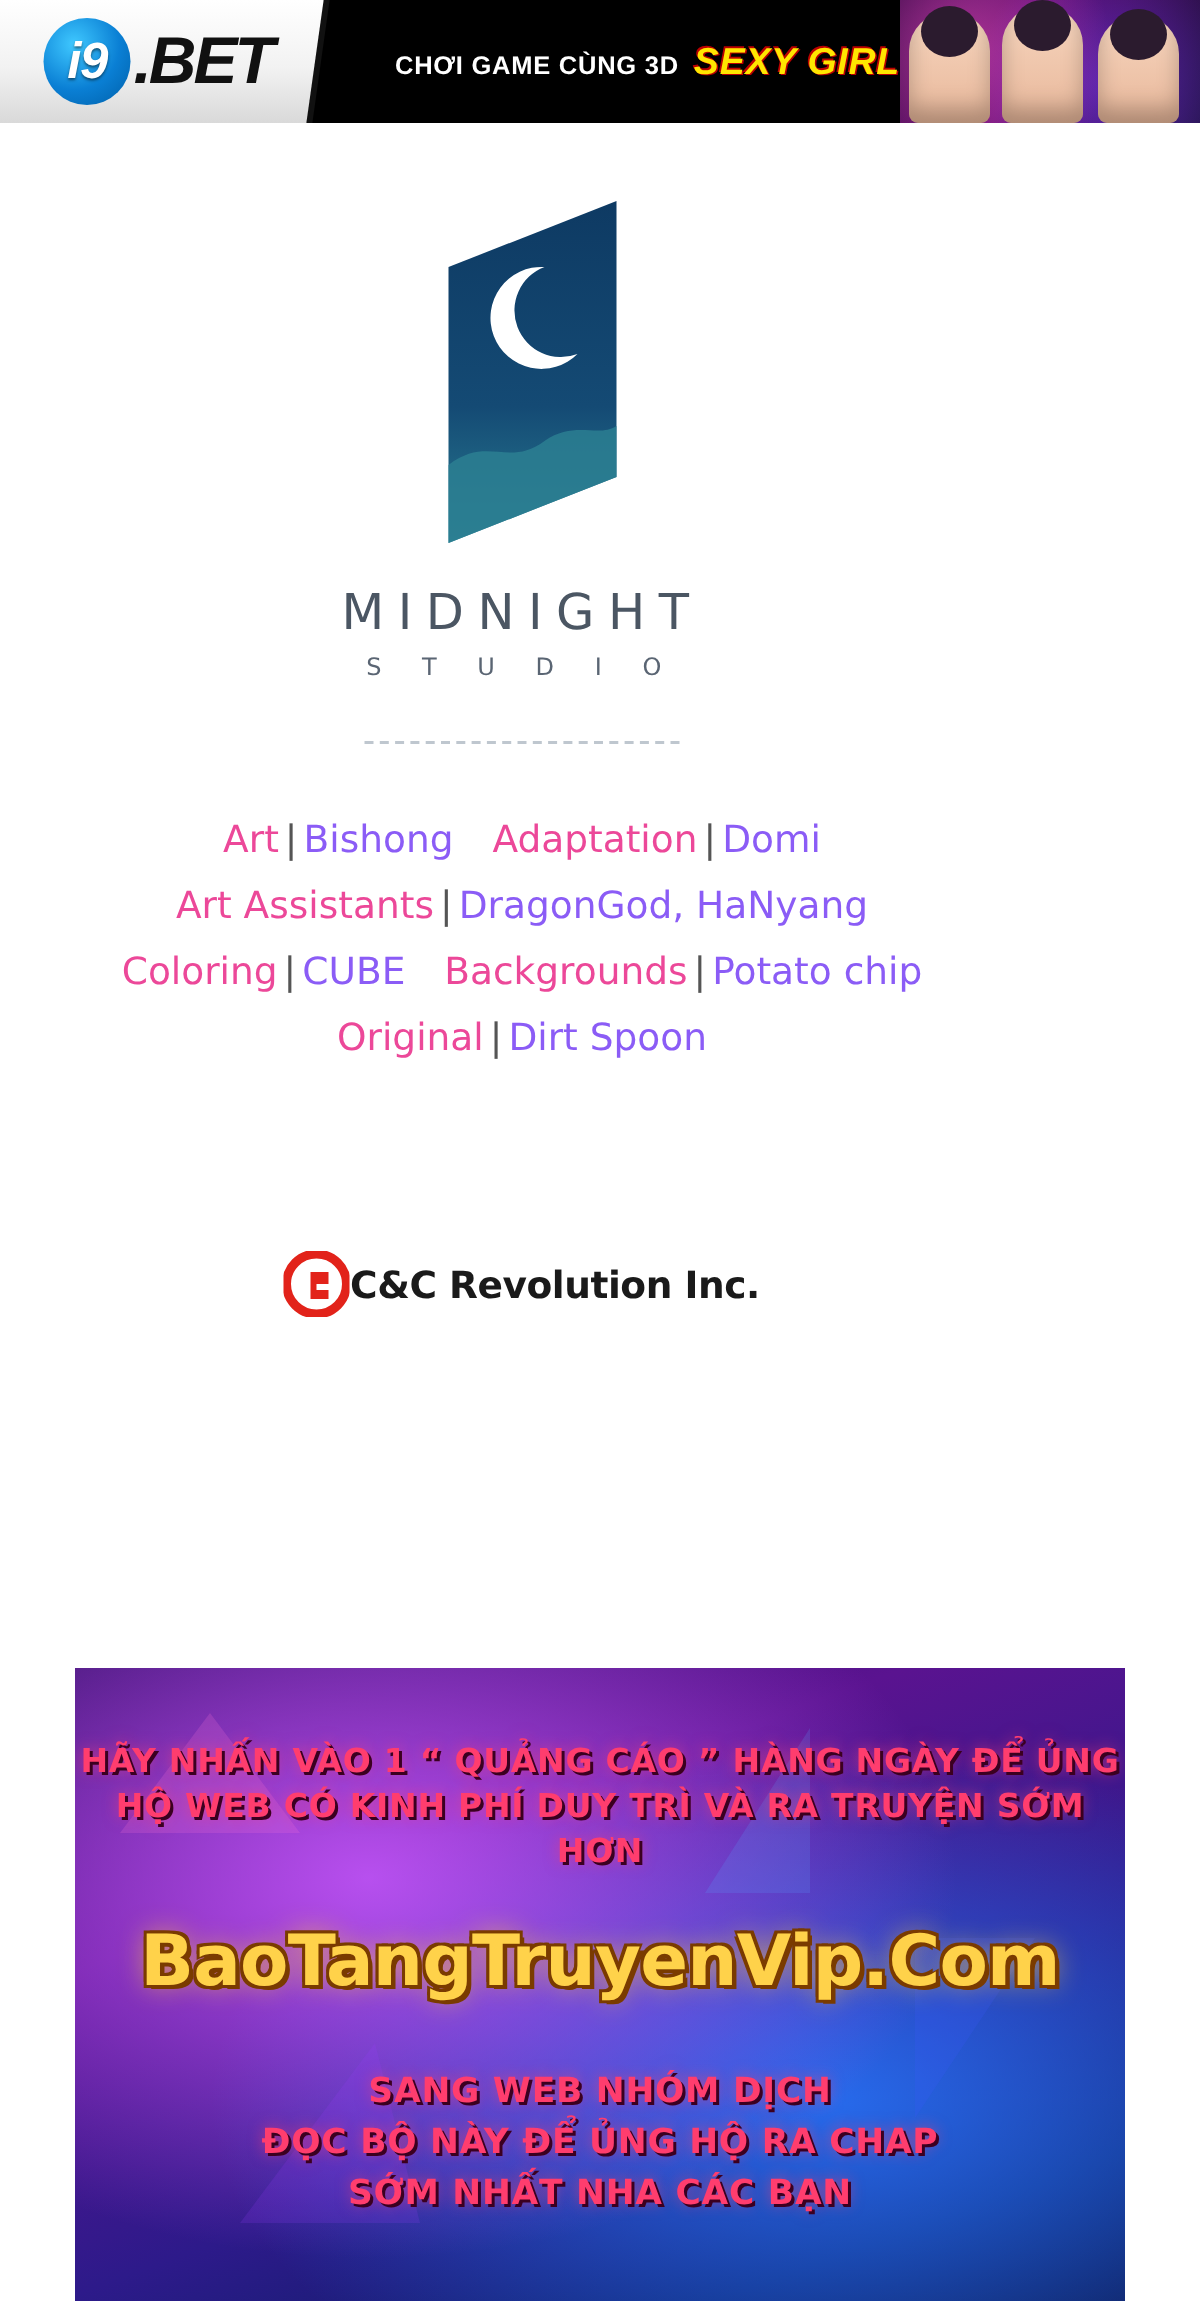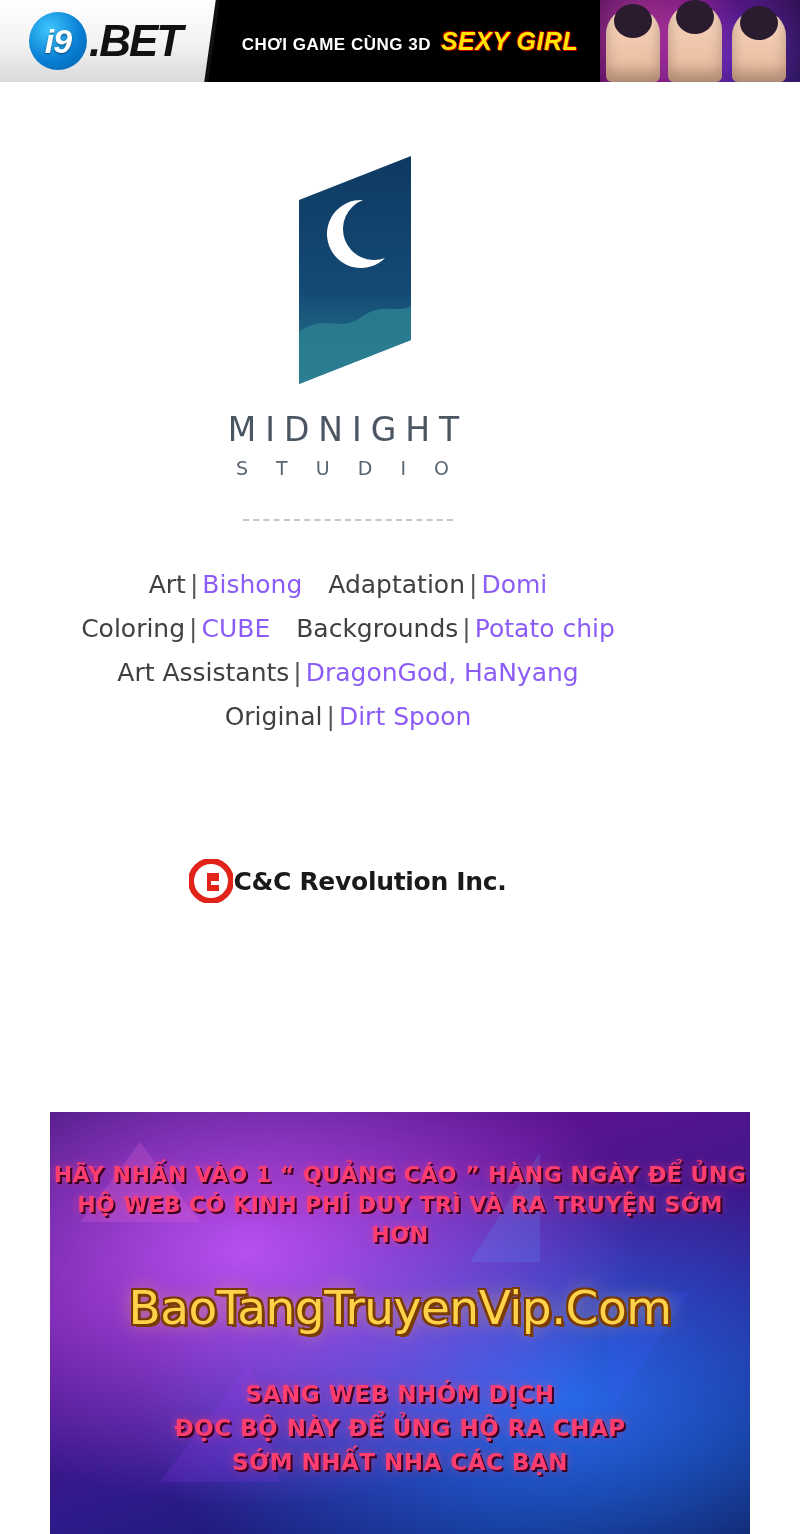--- a/index.html
+++ b/index.html
@@ -63,21 +63,22 @@
   .ad-logo-bet {
     font-size: 44px;
     font-weight: bold;
     font-style: italic;
     color: #111;
     letter-spacing: -2px;
   }
   .ad-text {
     flex: 1 1 auto;
     display: flex;
-    align-items: center;
+    flex-direction: column;
+    align-items: flex-end;
     justify-content: center;
     gap: 2px;
     padding-left: 10px;
   }
   .ad-line1 {
     display: flex;
     align-items: baseline;
     gap: 10px;
     white-space: nowrap;
   }
@@ -142,21 +143,21 @@
     background: #2b1b2e;
   }
   .girl.g1 { left: 6px; }
   .girl.g2 { left: 68px; height: 78px; }
   .girl.g3 { left: 132px; height: 72px; }
 
   
   .comic {
     width: 696px;
     background: #ffffff;
-    padding-top: 74px;
+    padding-top: 52px;
     box-sizing: border-box;
   }
   .logo-wrap {
     display: flex;
     flex-direction: column;
     align-items: center;
   }
   .logo-mark {
     width: 128px;
     height: 228px;
@@ -167,21 +168,21 @@
   .logo-title {
     margin-top: 26px;
     font-size: 33px;
     letter-spacing: 9px;
     color: #4b5663;
     font-family: "DejaVu Sans", sans-serif;
     font-weight: 400;
   }
   .logo-sub {
     margin-top: 8px;
-    font-size: 19px;
+    font-size: 16px;
     letter-spacing: 11px;
     color: #5a6573;
     font-family: "DejaVu Sans", sans-serif;
     text-align: right;
   }
   .divider {
     margin: 40px auto 0;
     width: 210px;
     border-top: 2px dashed #bfc7cf;
     height: 0;
@@ -194,21 +195,21 @@
   }
   .credit-row {
     font-size: 25px;
     line-height: 44px;
     color: #1b1b1b;
     white-space: nowrap;
   }
   .credit-pair { display: inline; }
   .credit-pair + .credit-pair { margin-left: 18px; }
   .role {
-    color: #404040;
+    color: #ec4899;
   }
   .sep {
     color: #555;
     margin: 0 4px;
   }
   .name {
     color: #8b5cf6;
   }
 
   .studio {
@@ -275,21 +276,21 @@
     font-size: 22px;
     font-weight: bold;
     line-height: 30px;
     letter-spacing: .5px;
     text-shadow: 2px 2px 0 #3b0020, 0 0 10px rgba(255,60,110,.6);
     font-family: "DejaVu Sans", sans-serif;
   }
   .promo-domain {
     margin-top: 30px;
     font-size: 47px;
-    font-weight: normal;
+    font-weight: bold;
     color: #ffd24a;
     letter-spacing: -.5px;
     font-family: "DejaVu Sans", sans-serif;
     text-shadow:
       3px 3px 0 #7a3b00,
       -2px -2px 0 #7a3b00,
       2px -2px 0 #7a3b00,
       -2px 2px 0 #7a3b00,
       0 0 18px rgba(255,200,60,.7);
   }
@@ -356,30 +357,30 @@
       <span class="credit-pair">
         <span class="role">Art</span><span class="sep">|</span><span class="name">Bishong</span>
       </span>
       <span class="credit-pair">
         <span class="role">Adaptation</span><span class="sep">|</span><span class="name">Domi</span>
       </span>
     </div>
 
     <div class="credit-row">
       <span class="credit-pair">
+        <span class="role">Art Assistants</span><span class="sep">|</span><span class="name">DragonGod, HaNyang</span>
+      </span>
+    </div>
+
+    <div class="credit-row">
+      <span class="credit-pair">
         <span class="role">Coloring</span><span class="sep">|</span><span class="name">CUBE</span>
       </span>
       <span class="credit-pair">
         <span class="role">Backgrounds</span><span class="sep">|</span><span class="name">Potato chip</span>
-      </span>
-    </div>
-
-    <div class="credit-row">
-      <span class="credit-pair">
-        <span class="role">Art Assistants</span><span class="sep">|</span><span class="name">DragonGod, HaNyang</span>
       </span>
     </div>
 
     <div class="credit-row">
       <span class="credit-pair">
         <span class="role">Original</span><span class="sep">|</span><span class="name">Dirt Spoon</span>
       </span>
     </div>
 
 

